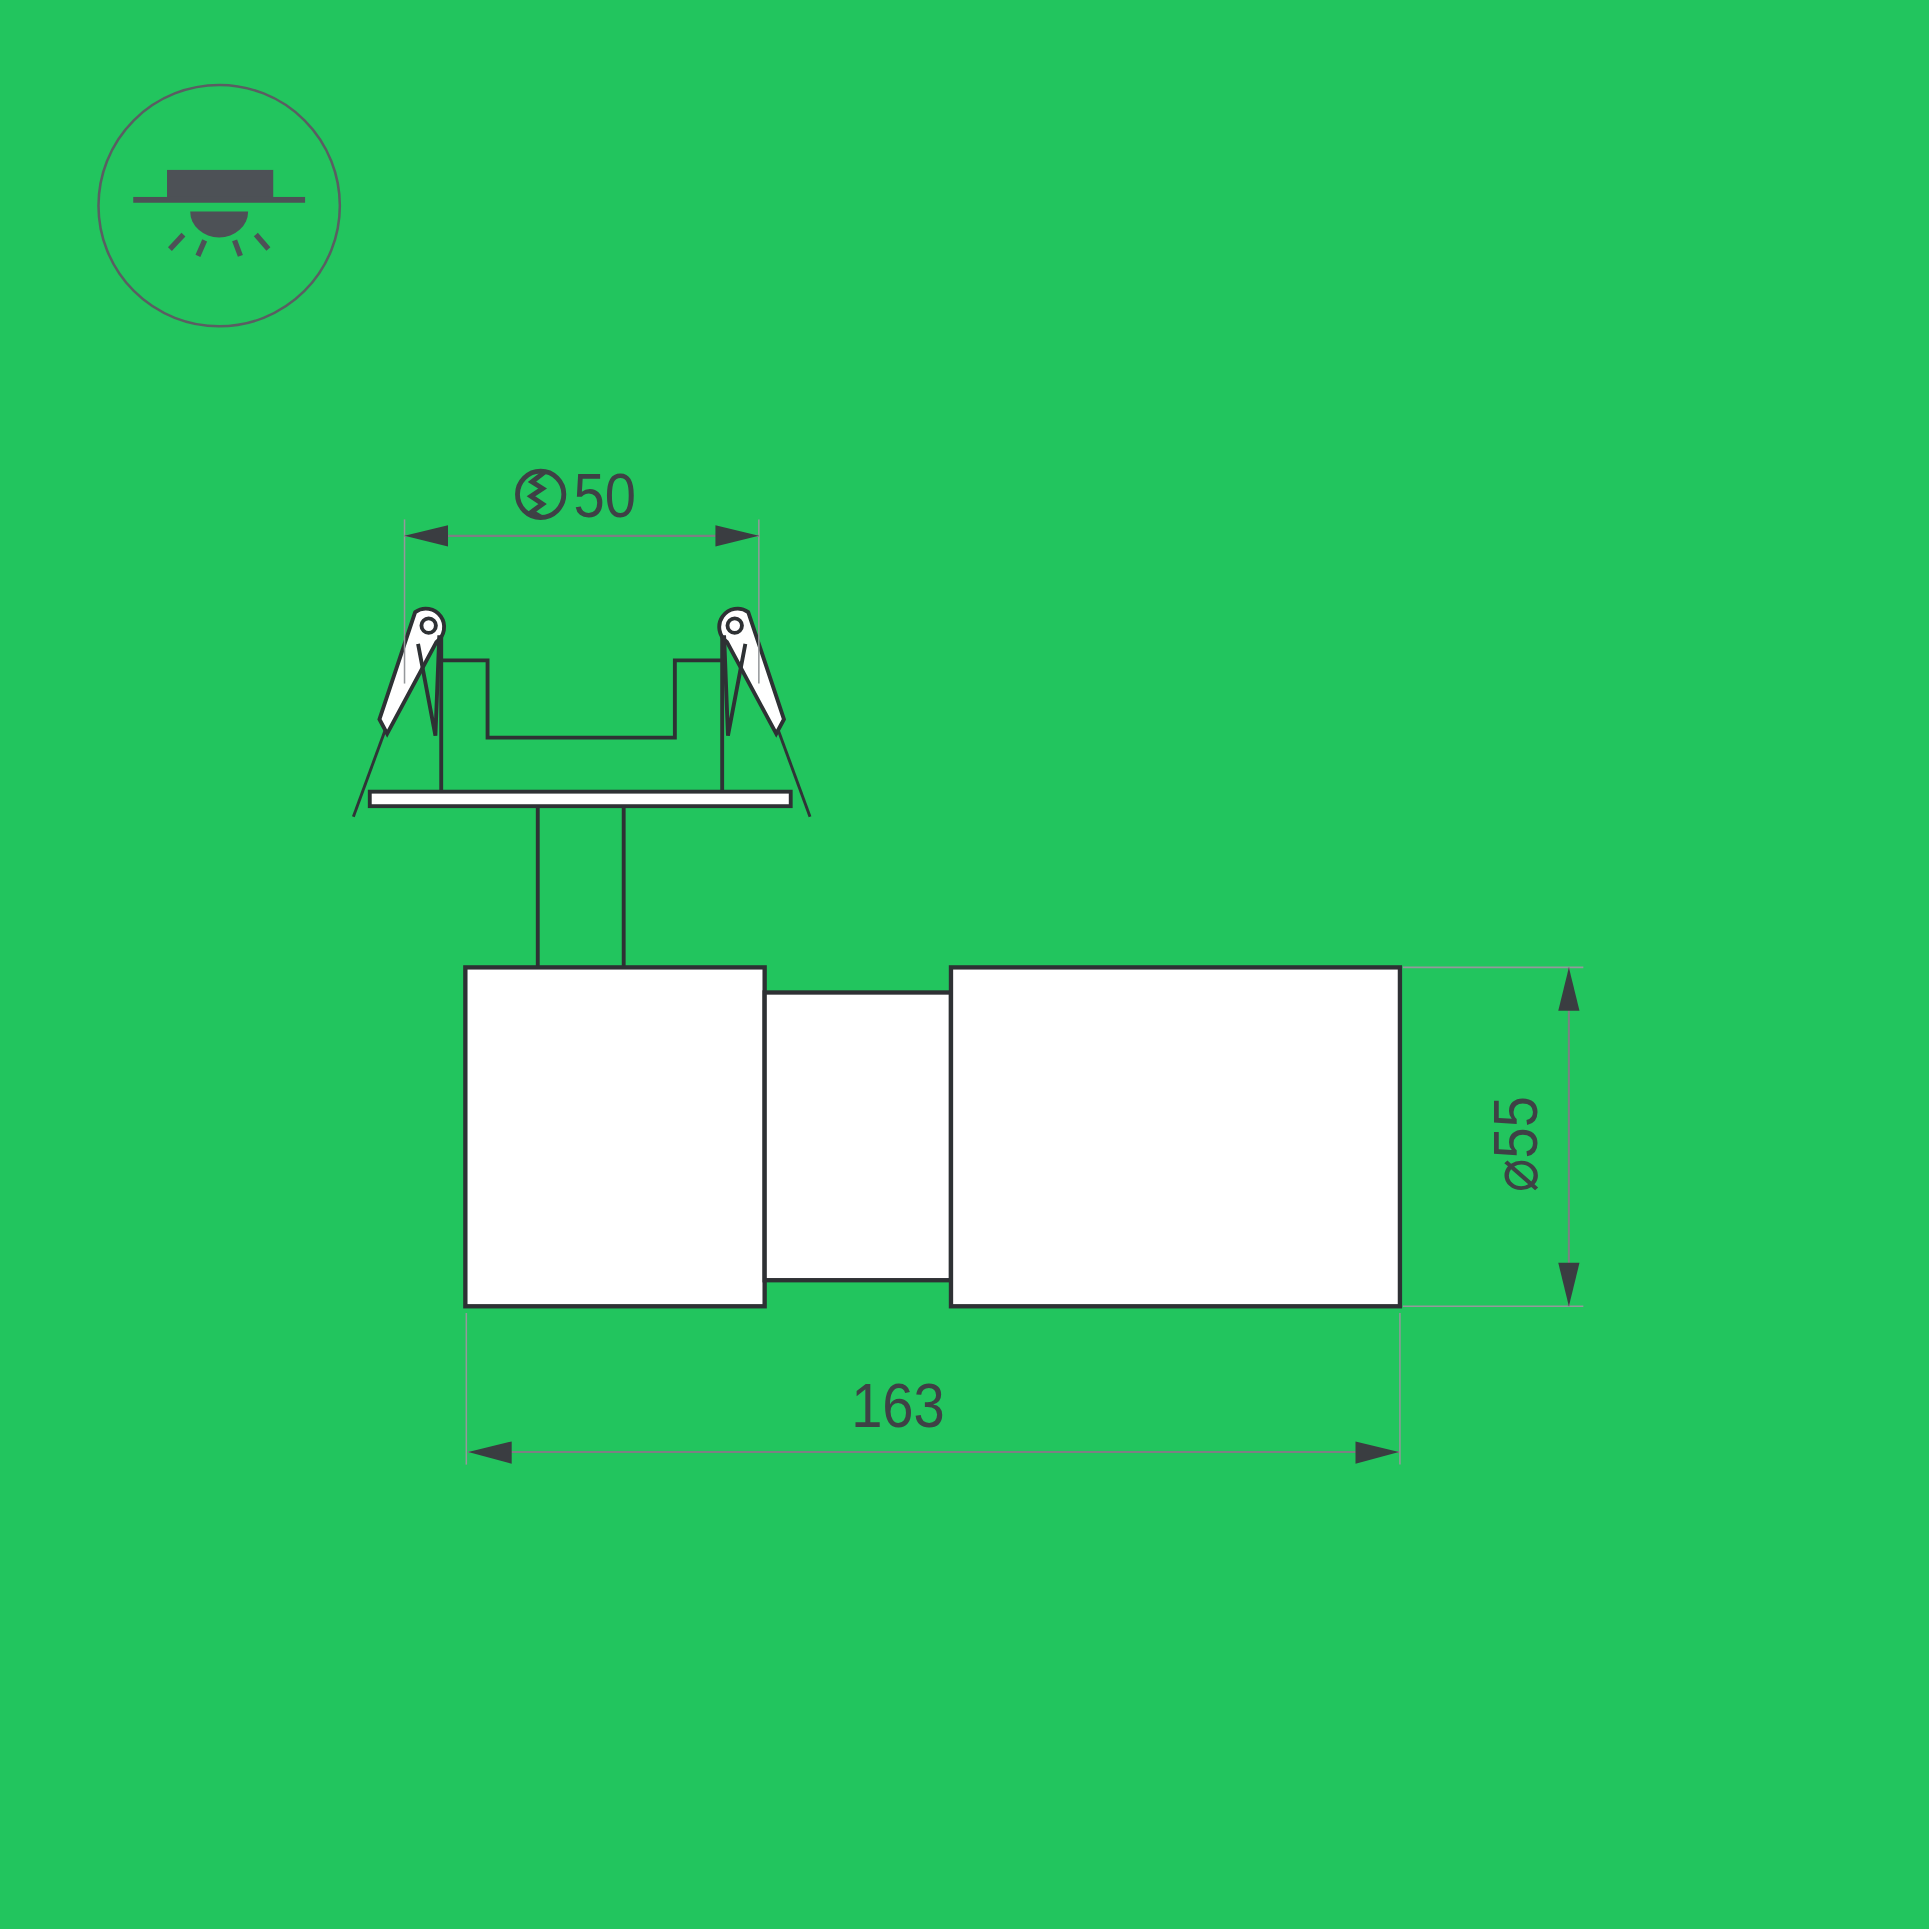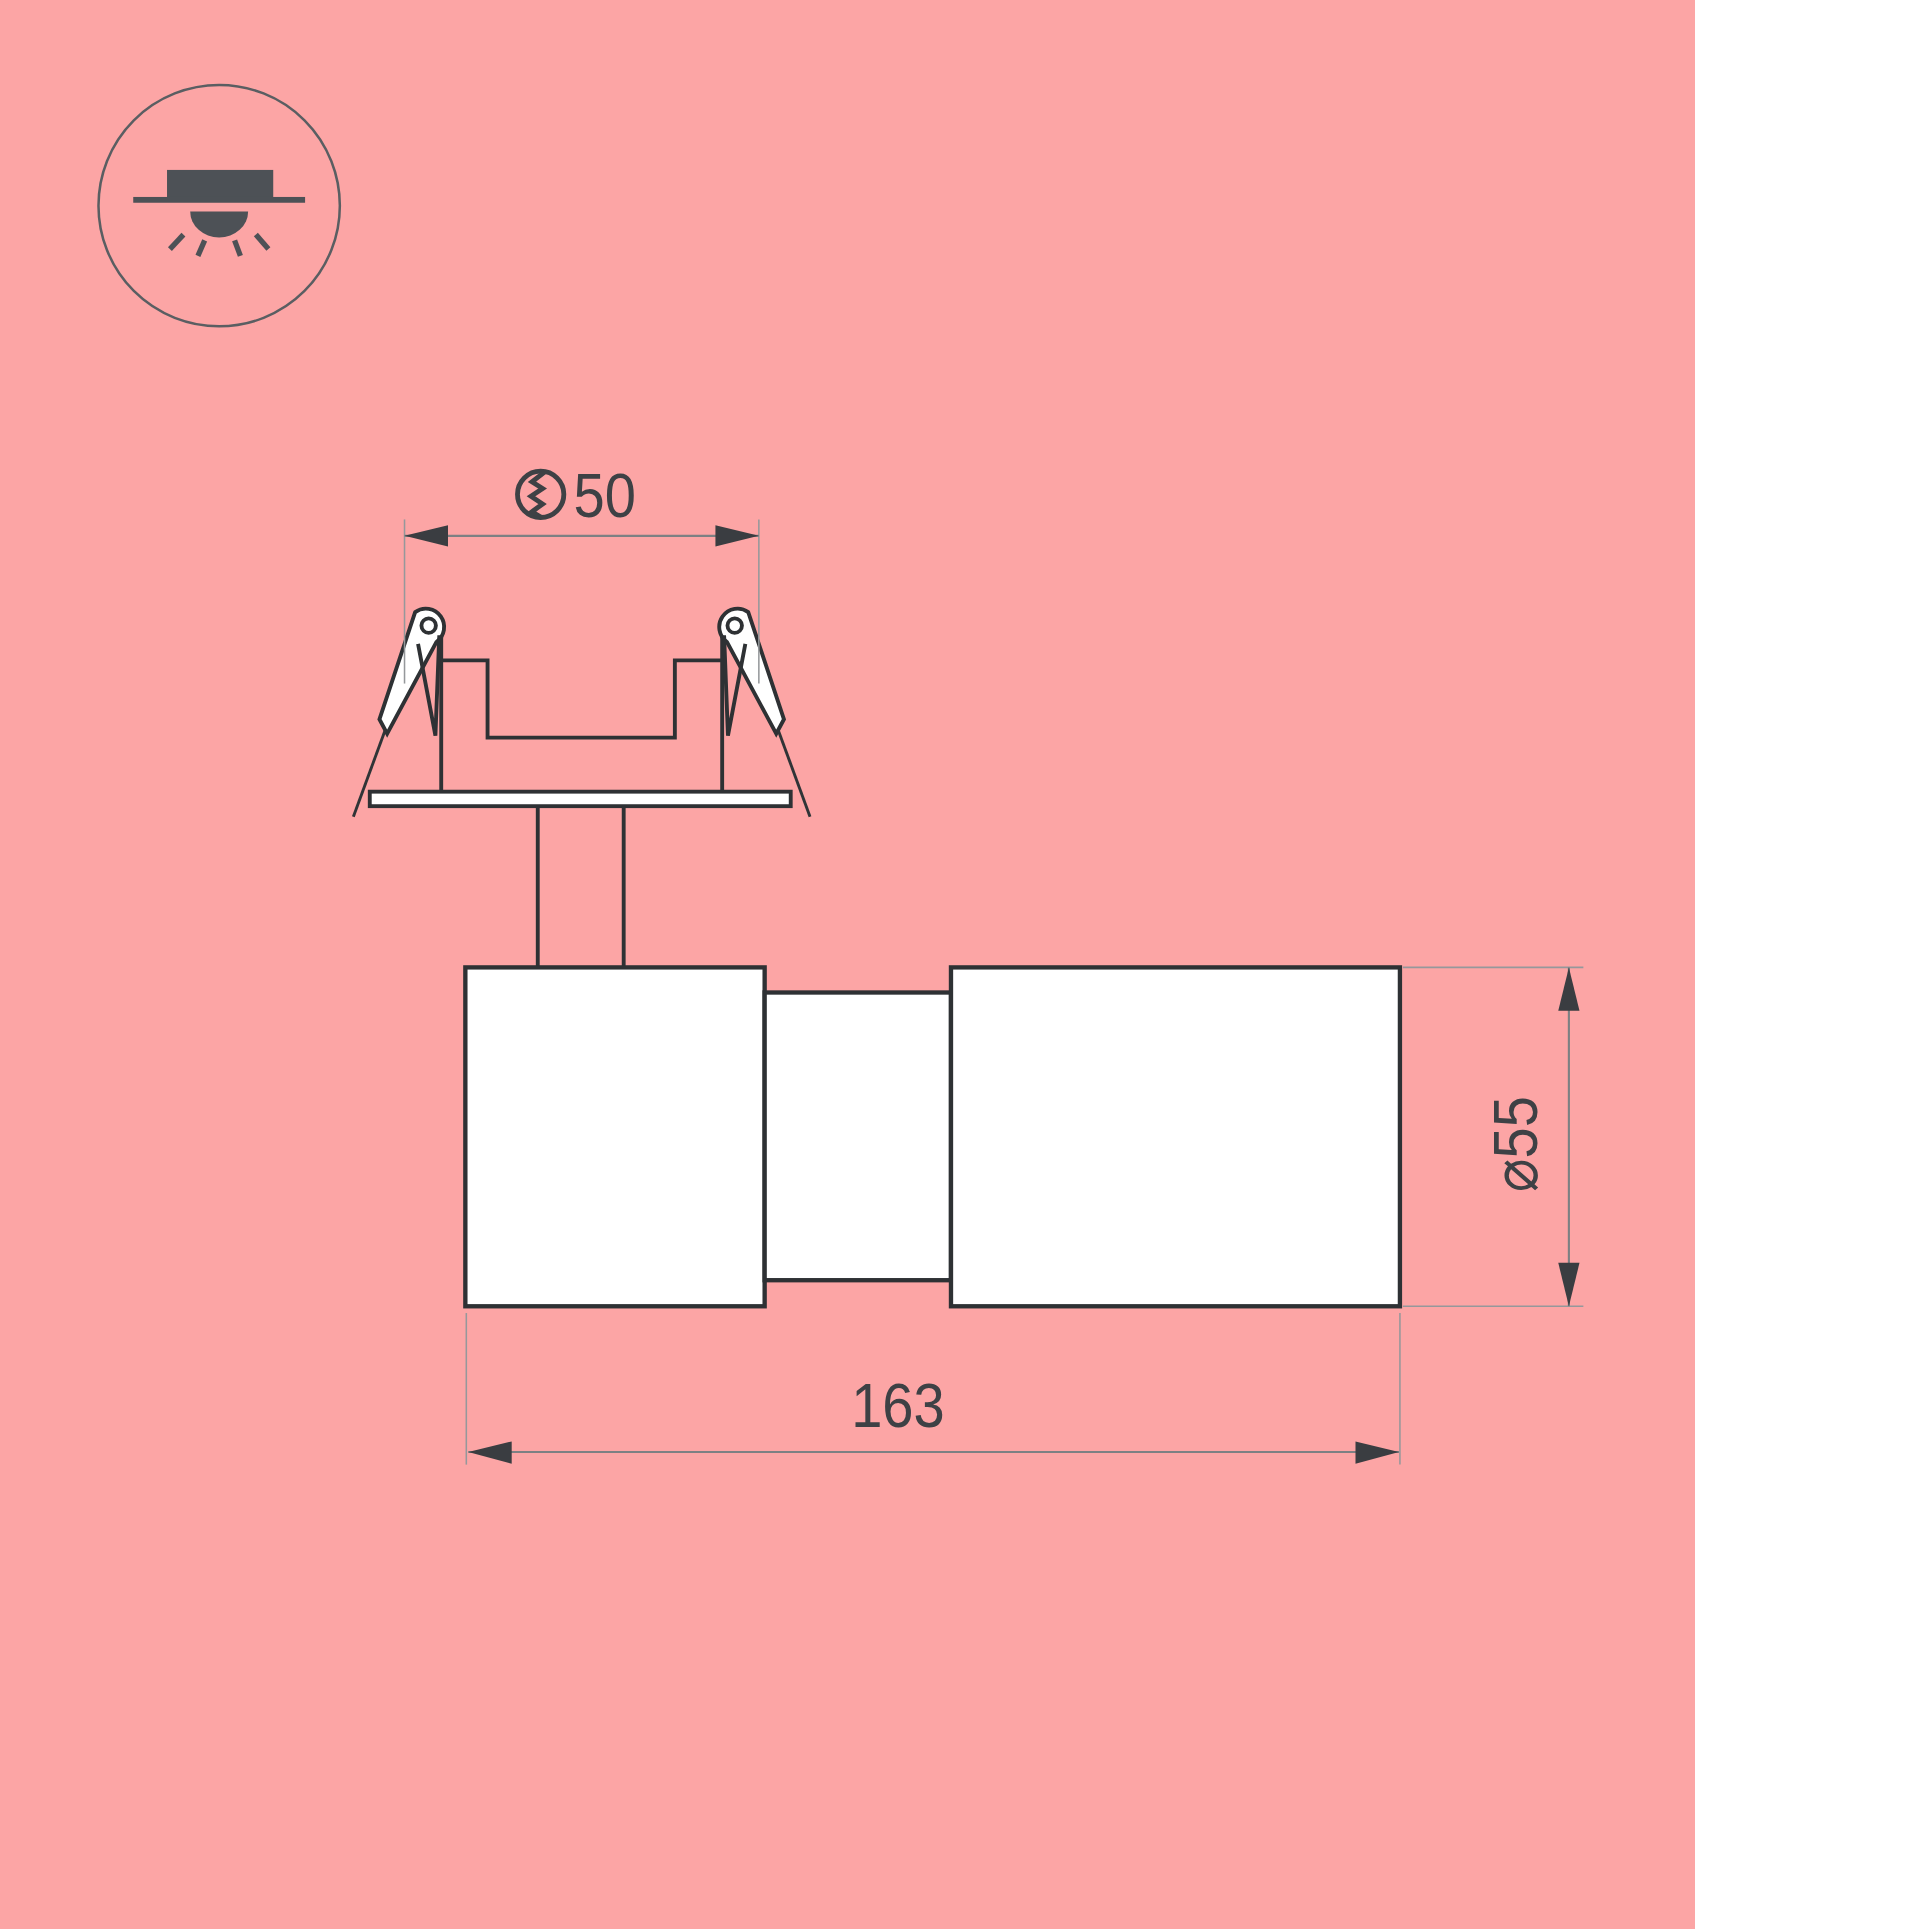--- a/index.html
+++ b/index.html
@@ -1,16 +1,16 @@
 <!DOCTYPE html>
 <html><head>
 <meta charset="utf-8">
 <style>
   html,body{margin:0;padding:0;background:#ffffff;}
-  .page{position:relative;width:1695px;height:1929px;background:#fca5a5;overflow:hidden;
+  .page{position:relative;width:1929px;height:1929px;background:#22c55e;overflow:hidden;
         font-family:"Liberation Sans","DejaVu Sans",sans-serif;}
   svg{position:absolute;left:0;top:0;}
   .outline-f{stroke:#2e3134;stroke-width:4.5;fill:#ffffff;}
   .clipline{stroke:#2e3134;stroke-width:4;fill:#ffffff;}
   .clipline-n{stroke:#2e3134;stroke-width:4;fill:none;}
   .wire{stroke:#303437;stroke-width:3;fill:none;}
   .dimline{stroke:#7d8083;stroke-width:2.2;fill:none;}
   .extline{stroke:#95989b;stroke-width:1.6;fill:none;}
   .arrow{fill:#3a3d41;stroke:none;}
   .dimtext{fill:#3e4145;font-size:66px;}

